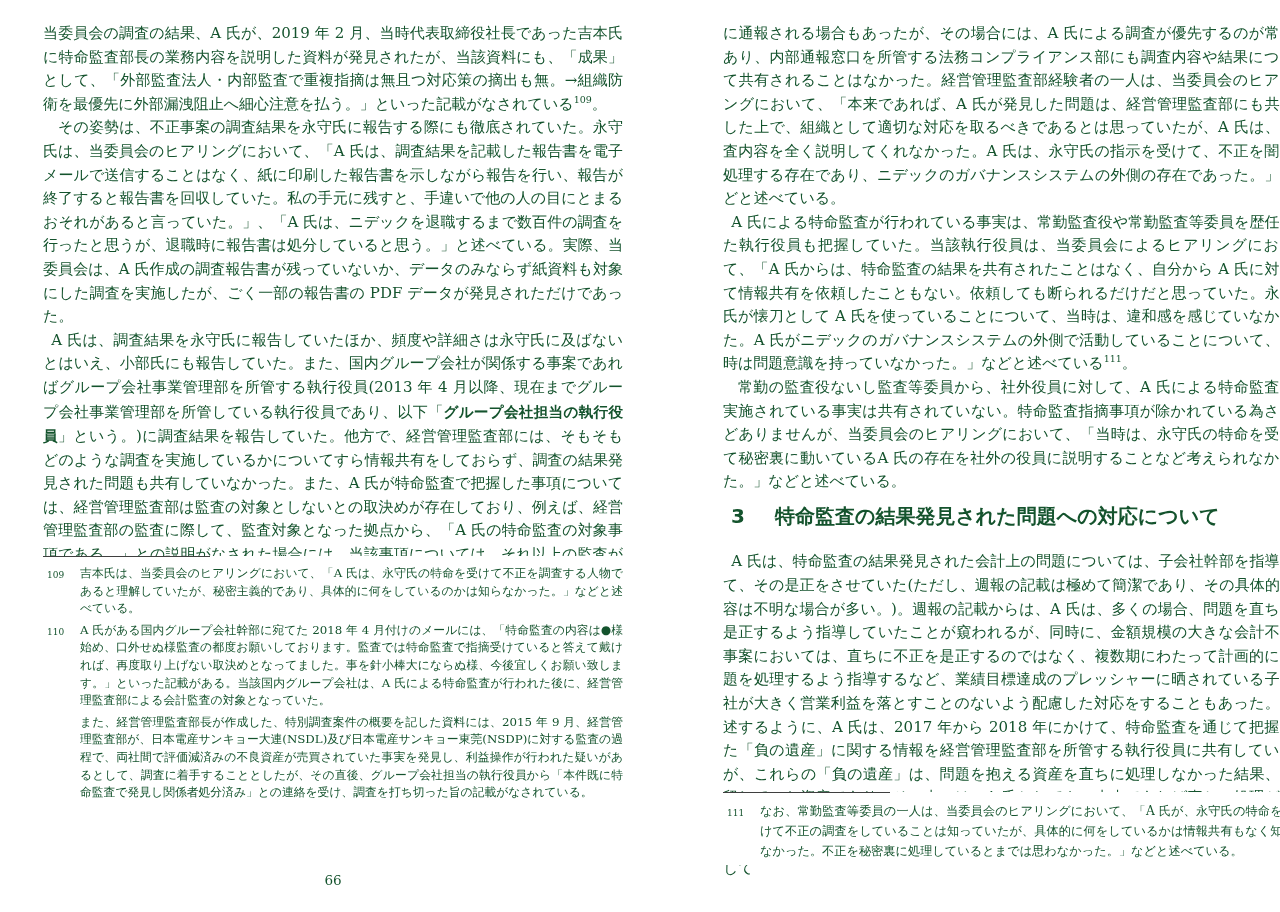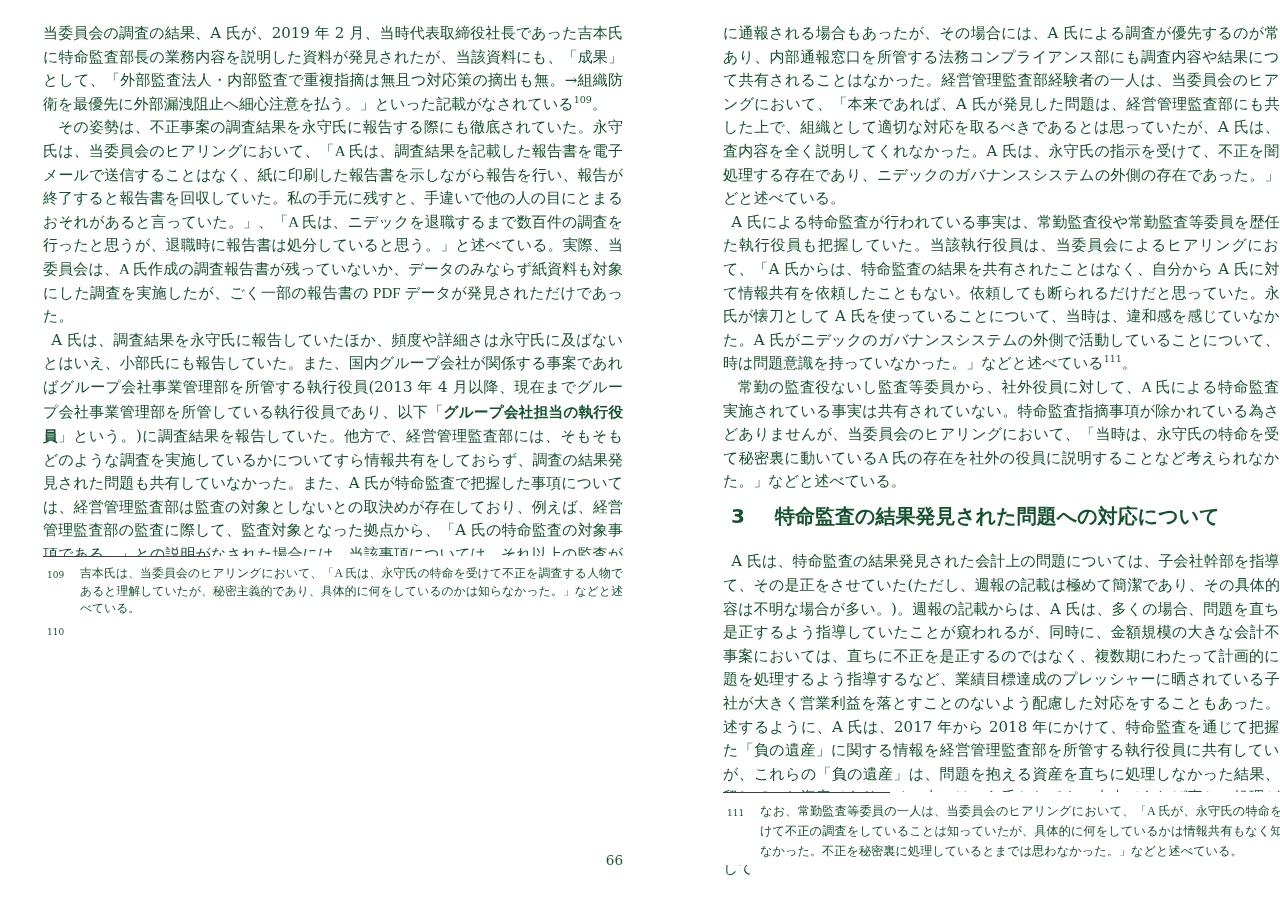--- a/index.html
+++ b/index.html
@@ -18,21 +18,21 @@
   #page-right { left: 691px; width: 572px; margin-left: 32px; }
 
   .body {
     position: absolute;
     top: 22px; left: 0; width: 100%;
     font-size: 15px;
     line-height: 23.6px;
     text-align: justify;
   }
   p.para { margin: 0; padding: 0; }
-  .ind-full { text-indent: 1em; font-family: Liberation Serif, serif; }
+  .ind-full { text-indent: 1em; }
   .ind-half { text-indent: 0.55em; }
 
   .bold-gothic {
     font-family: "DejaVu Sans", "Liberation Sans", sans-serif;
     font-weight: 700;
     font-size: 14.6px;
   }
   sup.fnref {
     font-size: 9.5px;
     vertical-align: super;
@@ -67,26 +67,26 @@
   }
   .footnote {
     display: grid;
     grid-template-columns: 37px 1fr;
   }
   .fn-num {
     font-size: 9px;
     padding-left: 4px;
     padding-top: 2px;
   }
-  .fn-body p { margin: 0 0 4px 0; font-family: Liberation Serif, serif; }
+  .fn-body p { margin: 0 0 4px 0; }
 
   .page-number {
     position: absolute;
-    top: 852px; left: 0; width: 100%;
-    text-align: right;
+    top: 872px; left: 0; width: 100%;
+    text-align: center;
     font-size: 13.5px;
     background: #ffffff;
   }
 </style>
 </head>
 <body>
 
 <div class="spread">
 
   <section class="page" id="page-left">
@@ -101,20 +101,22 @@
       <div class="fn-rule"></div>
       <div class="footnote">
         <sup class="fn-num">109</sup>
         <div class="fn-body">
           <p>吉本氏は、当委員会のヒアリングにおいて、「A 氏は、永守氏の特命を受けて不正を調査する人物であると理解していたが、秘密主義的であり、具体的に何をしているのかは知らなかった。」などと述べている。</p>
         </div>
       </div>
       <div class="footnote">
         <sup class="fn-num">110</sup>
         <div class="fn-body">
+          <p>A 氏がある国内グループ会社幹部に宛てた 2018 年 4 月付けのメールには、「特命監査の内容は●様始め、口外せぬ様監査の都度お願いしております。監査では特命監査で指摘受けていると答えて戴ければ、再度取り上げない取決めとなってました。事を針小棒大にならぬ様、今後宜しくお願い致します。」といった記載がある。当該国内グループ会社は、A 氏による特命監査が行われた後に、経営管理監査部による会計監査の対象となっていた。</p>
+          <p>また、経営管理監査部長が作成した、特別調査案件の概要を記した資料には、2015 年 9 月、経営管理監査部が、日本電産サンキョー大連(NSDL)及び日本電産サンキョー東莞(NSDP)に対する監査の過程で、両社間で評価減済みの不良資産が売買されていた事実を発見し、利益操作が行われた疑いがあるとして、調査に着手することとしたが、その直後、グループ会社担当の執行役員から「本件既に特命監査で発見し関係者処分済み」との連絡を受け、調査を打ち切った旨の記載がなされている。</p>
         </div>
       </div>
     </div>
 
     <div class="page-number">66</div>
   </section>
 
   <section class="page" id="page-right">
     <div class="body">
       <p class="para"><span>に通報される場合もあったが、その場合には、A 氏による調査が優先するのが常であり、内部通報窓口を所管する法務コンプライアンス部にも調査内容や結果について共有されることはなかった。経営管理監査部経験者の一人は、当委員会のヒアリングにおいて、「本来であれば、A 氏が発見した問題は、経営管理監査部にも共有した上で、組織として適切な対応を取るべきであるとは思っていたが、A 氏は、調査内容を全く説明してくれなかった。A 氏は、永守氏の指示を受けて、不正を闇で処理する存在であり、ニデックのガバナンスシステムの外側の存在であった。」などと述べている。</span></p>

